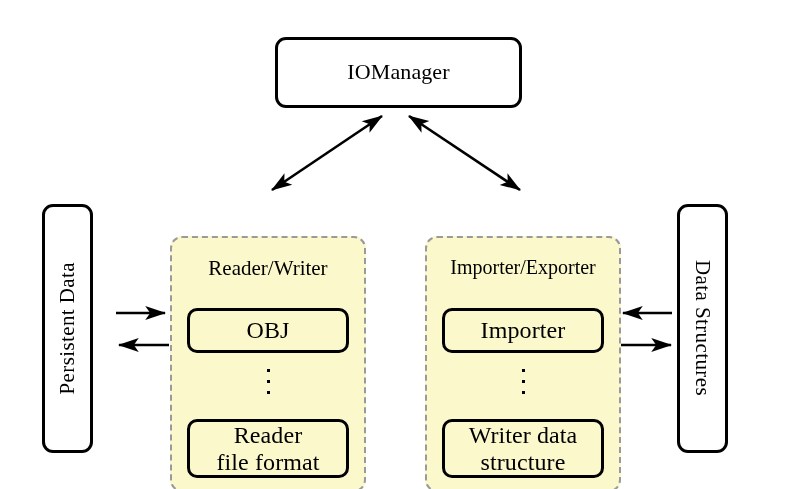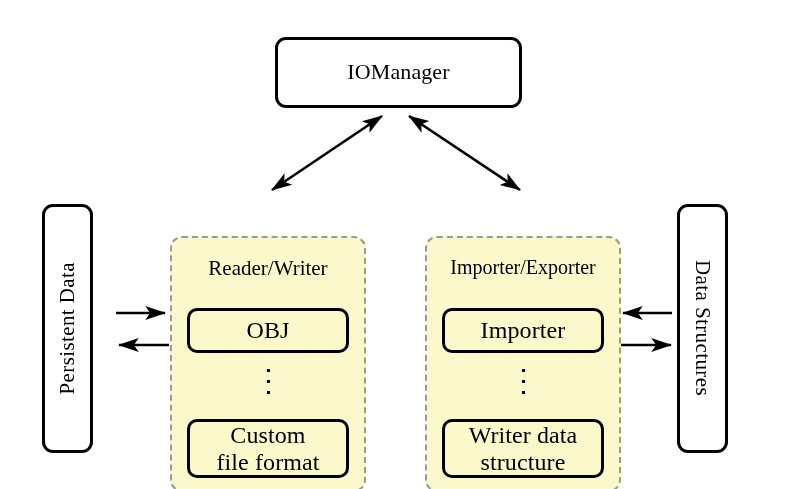--- a/index.html
+++ b/index.html
@@ -220,21 +220,21 @@
       <span class="node-label">OBJ</span>
     </div>
 
     <div class="vdots">
       <i></i>
         <i></i>
         <i></i>
     </div>
 
     <div class="child-box child-bottom">
-      <span class="node-label">Custom
+      <span class="node-label">Reader
 file format</span>
     </div>
   </div>
 
   <div class="group-box" id="group-importerexporter">
     <div class="group-title">Importer/Exporter</div>
 
     <div class="child-box child-top">
       <span class="node-label">Importer</span>
     </div>

